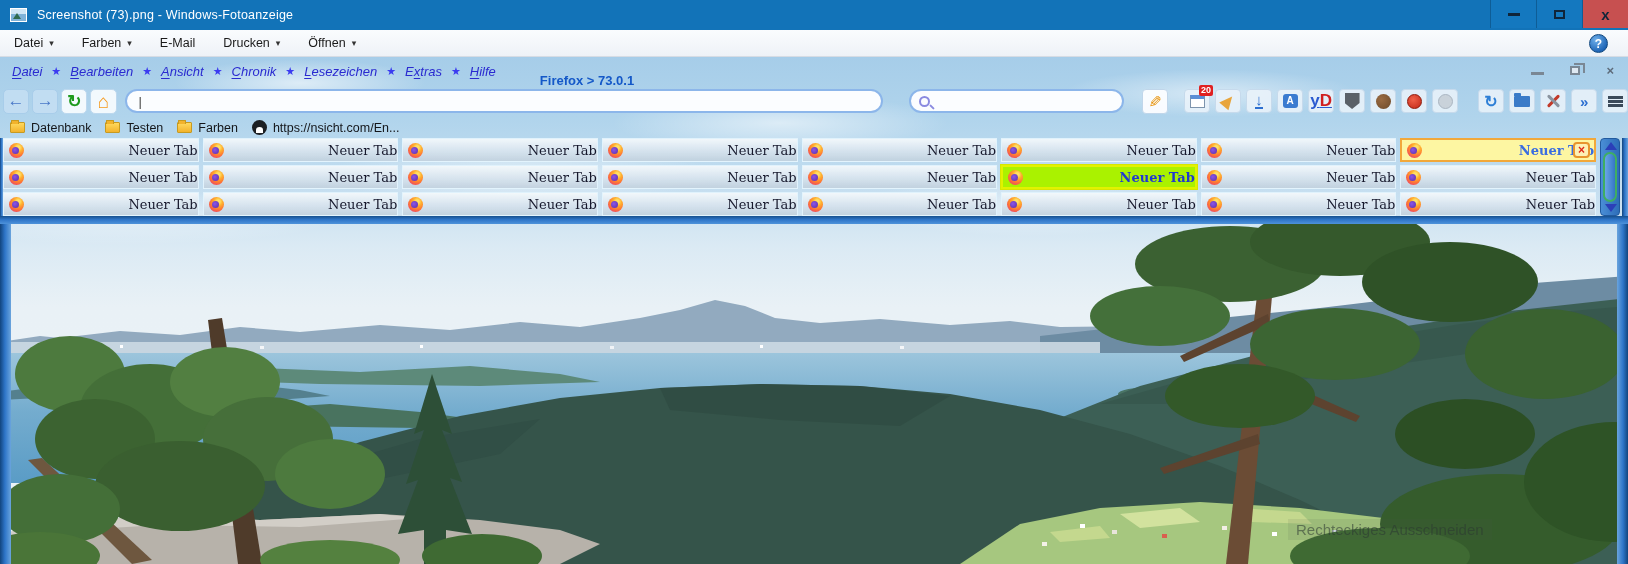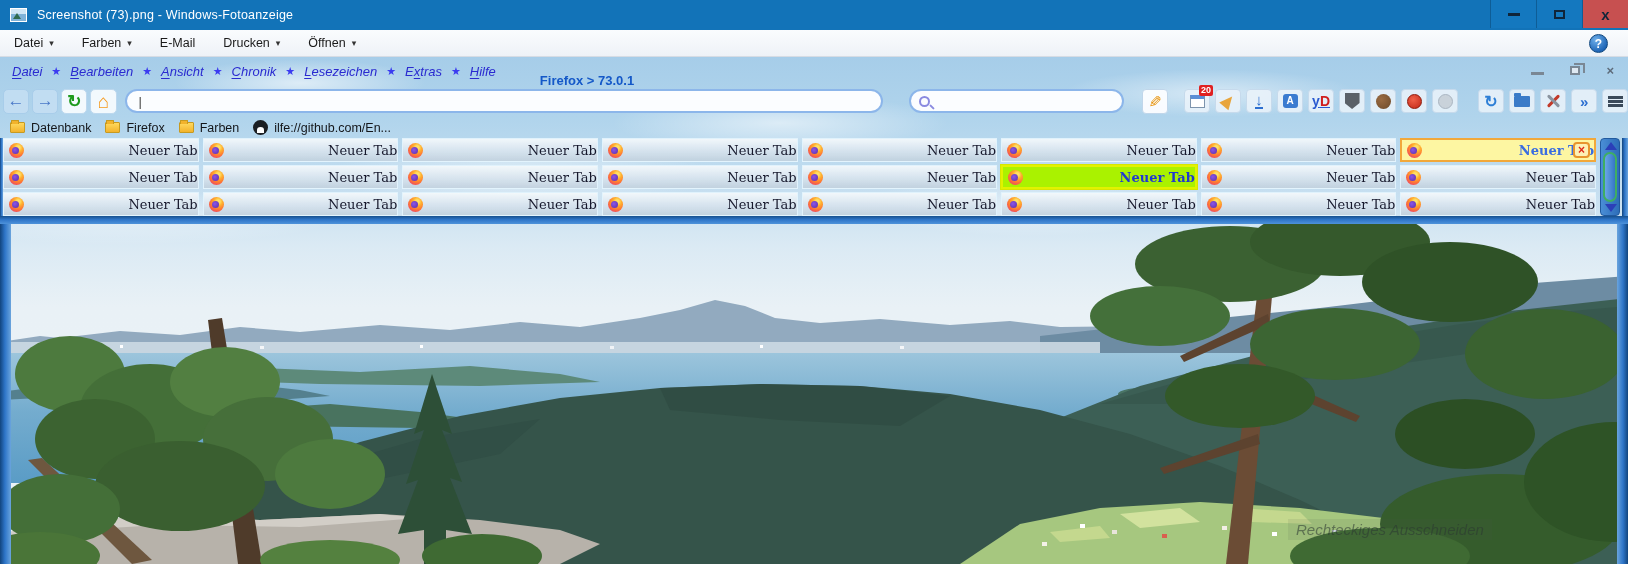--- a/index.html
+++ b/index.html
@@ -85,21 +85,21 @@
   .aicon { width:26px; height:24px; border-radius:4px; background:rgba(235,243,250,.85); border:1px solid #c6daec;
     display:flex; align-items:center; justify-content:center; position:relative; }
   .cal { width:15px; height:13px; background:#fff; border:1px solid #7d94ad; border-top:4px solid #5c8fd6; }
   .badge31 { position:absolute; right:-4px; top:-5px; background:#e02020; color:#fff; font-size:9px; font-weight:bold;
     padding:0 2px; border-radius:2px; line-height:11px; }
   .broom { width:0; height:0; border-left:6px solid transparent; border-right:6px solid transparent;
     border-bottom:13px solid #e8a53c; transform:rotate(40deg); position:relative; }
   .dl { color:#2d6fd0; font-weight:bold; font-size:15px; border-bottom:2px solid #2d6fd0; line-height:14px; }
   .translate { width:15px; height:14px; background:#3a7bd0; border-radius:3px; color:#fff; font-size:10px;
     font-weight:bold; text-align:center; line-height:14px; }
-  .yd { font-size:14px; font-weight:bold; color:#2a5ad0;text-decoration:underline; }
+  .yd { font-size:17px; font-weight:bold; color:#2a5ad0;text-decoration:underline; }
   .yd b { color:#d02020; }
   .shield { width:15px; height:16px; background:#5a6168; color:#fff; font-size:7px; font-weight:bold;
     text-align:center; line-height:15px; clip-path:polygon(0 0,100% 0,100% 62%,50% 100%,0 62%); }
   .circ { width:15px; height:15px; border-radius:50%; }
   .cookie { background:radial-gradient(circle at 35% 35%, #9a6b42, #6d4a2a); }
   .redcirc { background:radial-gradient(circle at 40% 35%, #f06048, #c02818); border:1px solid #901808; }
   .graycirc { background:#c9d2da; border:1px solid #aab6c2; }
   .gap { width:10px; }
   .sync { color:#2d7fd6; font-size:16px; font-weight:bold; }
   .bluefolder { width:16px; height:11px; background:#3a7bc8; border-radius:1px; position:relative; }
@@ -161,21 +161,21 @@
   #border-right-thin { right:0; top:81px; width:6px; height:78px; }
   #border-left { left:0; top:167px; width:11px; height:340px; }
   #border-right { right:0; top:167px; width:11px; height:340px;
     background:linear-gradient(270deg,#12457e,#2e75c8 45%,#6aa4dd); }
 
   
   #landscape { position:absolute; left:0; top:167px; width:1628px; height:340px; display:block; }
 
   
   #snip-ghost { position:absolute; left:1288px; top:462px; font-size:15px; color:#2e3a34;
-    background:rgba(70,84,74,.18); padding:2px 8px; opacity:.6; white-space:nowrap;font-style:italic; }
+    background:rgba(70,84,74,.18); padding:2px 8px; opacity:.6; white-space:nowrap; }
 </style>
 </head>
 <body>
 
 <div id="viewer">
 
   <div id="titlebar">
     <span class="tb-appicon"></span>
     <span class="title">Screenshot (73).png - Windows-Fotoanzeige</span>
     <div id="win-controls">
@@ -311,25 +311,25 @@
         <div class="aicon">
             <span class="hamburger"></span>
           </div>
       </div>
     </div>
 
     <div id="ff-bookmarks">
       <span class="bm-folder"></span>
       <span class="bm-label">Datenbank</span>
       <span class="bm-folder"></span>
-      <span class="bm-label">Firefox</span>
+      <span class="bm-label">Testen</span>
       <span class="bm-folder"></span>
       <span class="bm-label">Farben</span>
       <span class="gh"></span>
-      <span class="bm-label">ilfe://github.com/En...</span>
+      <span class="bm-label">https://nsicht.com/En...</span>
     </div>
 
     <div id="tab-grid">
         <div class="tab">
           <span class="ff-ico"></span>
           <span class="tab-label">Neuer Tab</span>
         </div>
         <div class="tab">
           <span class="ff-ico"></span>
           <span class="tab-label">Neuer Tab</span>

